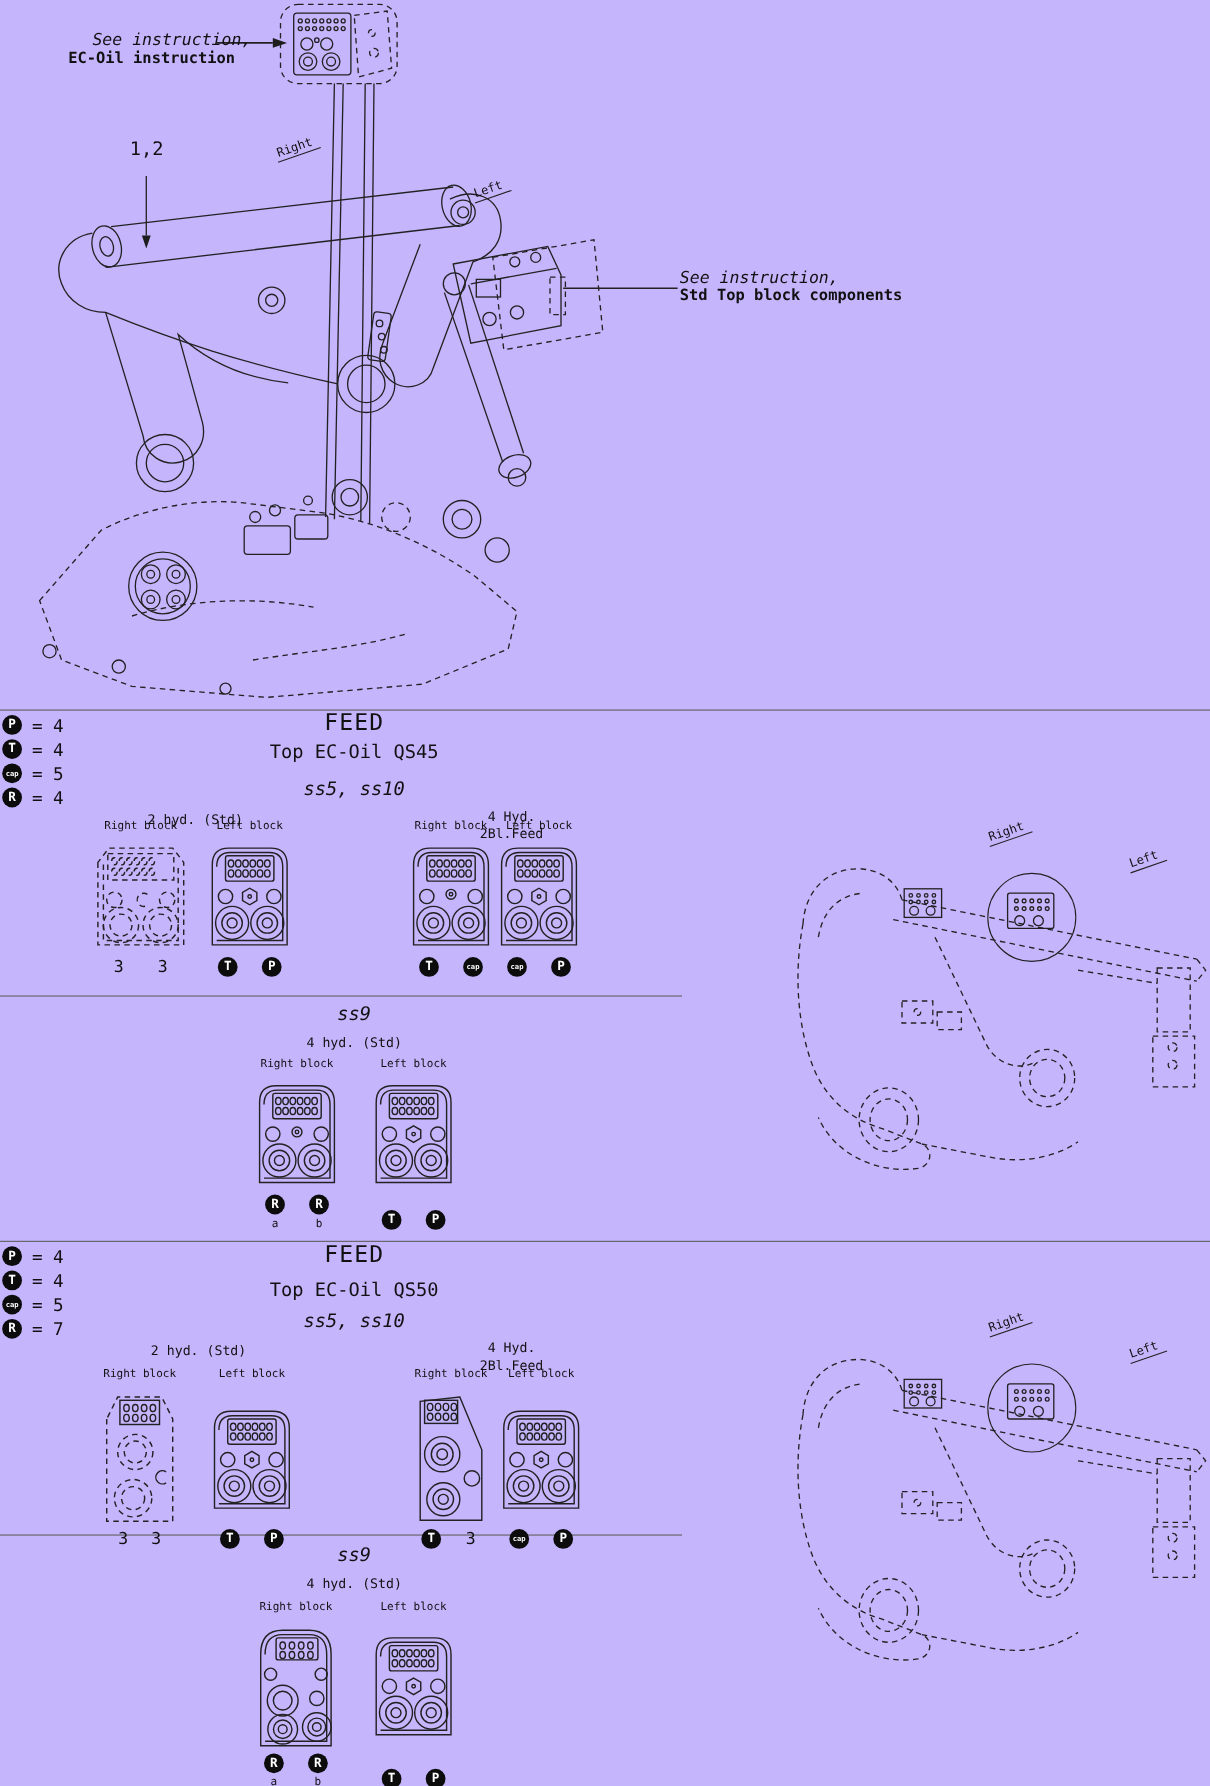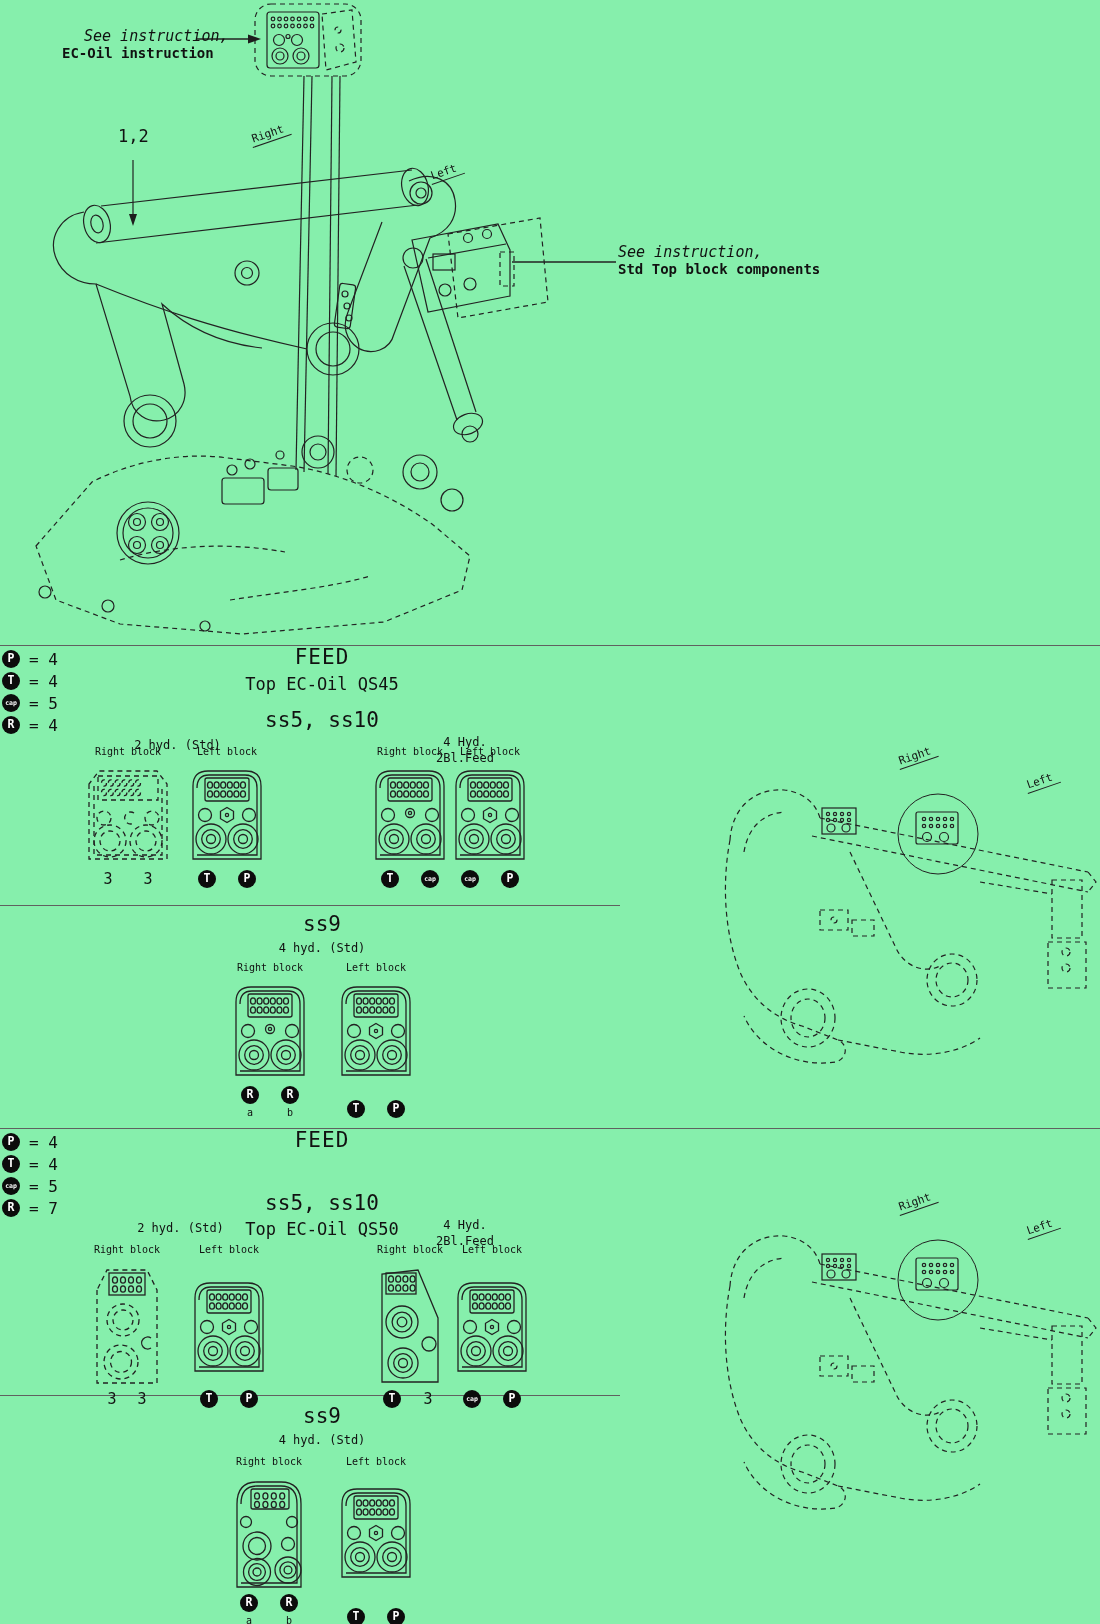--- a/index.html
+++ b/index.html
@@ -1,23 +1,23 @@
 <!DOCTYPE html>
 <html><head>
 <meta charset="utf-8">
 <style>
   html,body{margin:0;padding:0;background:#fff;}
-  .page{position:relative;width:1100px;height:1624px;background:#86efac;overflow:hidden;
+  .page{position:relative;width:1100px;height:1624px;background:#c4b5fd;overflow:hidden;
         font-family:"DejaVu Sans Mono",monospace;color:#111;}
   .abs{position:absolute;}
   .hr{position:absolute;height:0;border-top:1px solid #606060;}
   .ctr{text-align:center;}
   .title{font-size:21px;letter-spacing:1px;white-space:nowrap;}
   .subtitle{font-size:17px;white-space:nowrap;}
-  .heading{font-size:21px;white-space:nowrap;}
+  .heading{font-size:17px;white-space:nowrap;font-style:italic;}
   .variant{font-size:12px;white-space:nowrap;}
   .caption{font-size:10px;white-space:nowrap;margin-bottom:5px;}
   .callout .l1{font-style:italic;font-size:15px;white-space:nowrap;}
   .callout .l2{font-size:14px;font-weight:bold;white-space:nowrap;}
   .itemref{font-size:17px;}
   .rot{display:inline-block;transform:rotate(-19deg);transform-origin:left bottom;
        font-size:11px;border-bottom:1px solid #222;padding:0 6px 1px 2px;white-space:nowrap;}
   .legend{display:flex;flex-direction:column;gap:4px;}
   .legrow{display:flex;align-items:center;gap:9px;font-size:16px;height:18px;white-space:nowrap;}
   .badge{width:18px;height:18px;border-radius:50%;background:#0c0c0c;color:#fff;
@@ -497,21 +497,21 @@
     <div class="legrow">
         <span class="badge cap">cap</span>
         <span>= 5</span>
       </div>
     <div class="legrow">
         <span class="badge">R</span>
         <span>= 7</span>
       </div>
   </div>
   <div class="abs title ctr" style="left:222px;top:1128px;width:200px;">FEED</div>
-  <div class="abs subtitle ctr" style="left:192px;top:1219px;width:260px;">Top EC-Oil QS50</div>
+  <div class="abs subtitle ctr" style="left:192px;top:1163px;width:260px;">Top EC-Oil QS50</div>
   <div class="abs heading ctr" style="left:222px;top:1191px;width:200px;">ss5, ss10</div>
   <div class="abs variant ctr" style="left:108px;top:1221px;width:145px;">2 hyd. (Std)</div>
   <div class="abs variant ctr" style="left:400px;top:1218px;width:130px;">4 Hyd.</div>
   <div class="abs variant ctr" style="left:400px;top:1234px;width:130px;">2Bl.Feed</div>
 
   <div class="blockcol" style="left:90px;top:1244px;width:74px;height:164px;">
     <div class="caption">Right block</div>
     <div class="blk"><svg width="72" height="126" viewBox="0 0 72 126" class="dsh">
     <path d="M6,30 L6,123 L66,123 L66,30 L56,10 L16,10 Z"></path>
     <rect x="18" y="13" width="36" height="22" style="stroke-dasharray:0"></rect>

